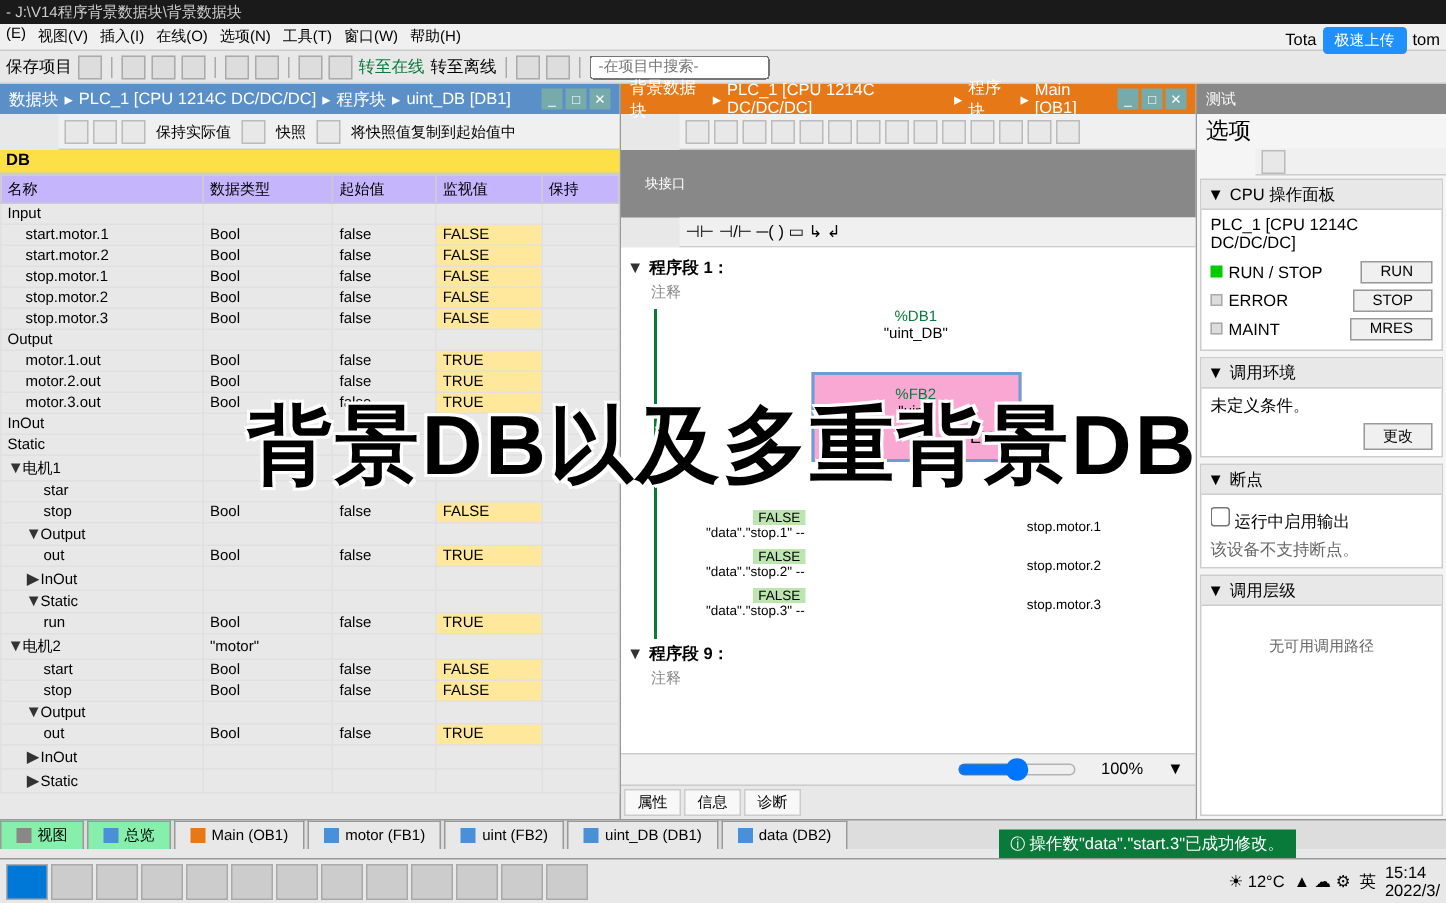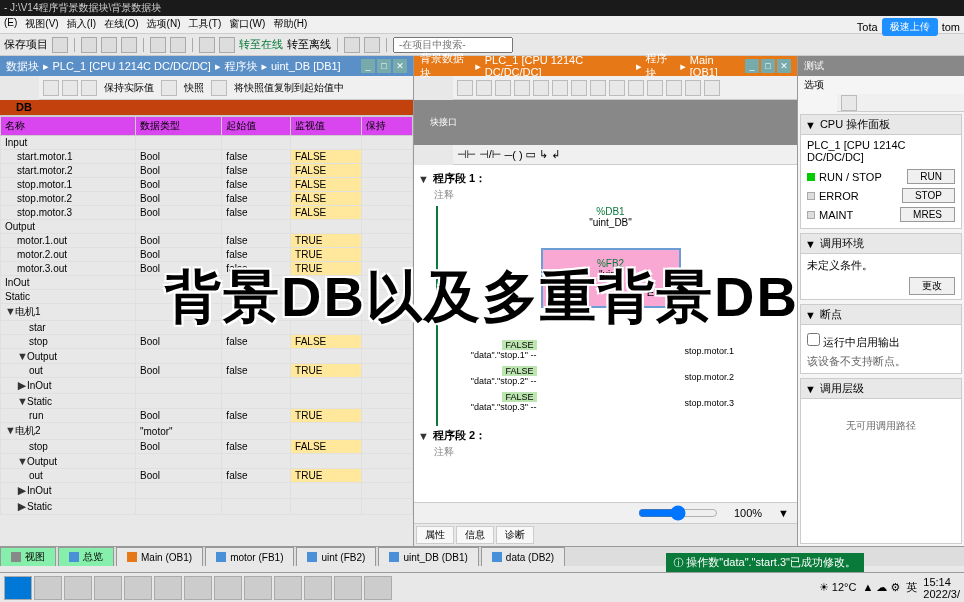--- a/index.html
+++ b/index.html
@@ -18,23 +18,23 @@
 .col-mid { width:384px; display:flex; flex-direction:column; border-right:1px solid #999; }
 .col-right { flex:1; display:flex; flex-direction:column; background:#f5f5f5; }
 .crumb { background:#5b8fc7; color:#fff; height:20px; padding:2px 6px; font-size:10px; display:flex; align-items:center; gap:4px; }
 .crumb.orange { background:#e67817; }
 .crumb .arrow { color:#fff; }
 .wincontrols { margin-left:auto; display:flex; gap:2px; }
 .wincontrols span { width:14px; height:14px; background:#7aa; text-align:center; line-height:14px; font-size:9px; }
 .subtoolbar { background:#f0f0f0; height:24px; padding:2px 4px; border-bottom:1px solid #ccc; display:flex; align-items:center; gap:3px;margin-left:39px; }
 .subtoolbar .btn { width:16px; height:16px; background:#e8e8e8; border:1px solid #bbb; }
 .subtoolbar .txt { font-size:10px; padding:0 4px; }
-.dbheader { background:#c2410c; height:16px; padding:1px 16px; font-size:11px; font-weight:bold; border-bottom:1px solid #ccc; }
+.dbheader { background:#fde047; height:16px; padding:1px 4px; font-size:11px; font-weight:bold; border-bottom:1px solid #ccc; }
 .table { width:100%; border-collapse:collapse; }
-.table th { background:#d946ef; border:1px solid #ccc; padding:2px 4px; text-align:left; font-size:10px; font-weight:normal; }
+.table th { background:#c4b5fd; border:1px solid #ccc; padding:2px 4px; text-align:left; font-size:10px; font-weight:normal; }
 .table td { border:1px solid #e0e0e0; padding:1px 4px; font-size:10px; height:14px; }
 .table .bool-true { background:#ffe89c; }
 .table .bool-false { background:#ffe89c; }
 .table .indent1 { padding-left:16px; }
 .table .indent2 { padding-left:28px; }
 .table .expand { display:inline-block; width:10px; text-align:center; color:#333; }
 .ladder { flex:1; background:#fff; overflow:auto; padding:4px; position:relative; }
 .network-hdr { display:flex; align-items:center; gap:4px; padding:2px 0; }
 .network-hdr .tri { color:#333; }
 .comment { color:#888; font-size:10px; padding-left:16px; }
@@ -292,20 +292,27 @@
             <td></td>
           </tr>
           <tr>
             <td class="indent0"><span class="expand">▼</span>电机2</td>
             <td>"motor"</td>
             <td></td>
             <td class=""></td>
             <td></td>
           </tr>
           <tr>
+            <td class="indent2">start</td>
+            <td>Bool</td>
+            <td>false</td>
+            <td class="bool-false">FALSE</td>
+            <td></td>
+          </tr>
+          <tr>
             <td class="indent2">stop</td>
             <td>Bool</td>
             <td>false</td>
             <td class="bool-false">FALSE</td>
             <td></td>
           </tr>
           <tr>
             <td class="indent1"><span class="expand">▼</span>Output</td>
             <td></td>
             <td></td>
@@ -399,40 +406,40 @@
               <div class="fb-pin pin-right" style="top:96px">stop.motor.1</div>
               <div class="fb-pin pin-left" style="top:116px"><span class="pin-val">FALSE</span><br>"data"."stop.2" --</div>
               <div class="fb-pin pin-right" style="top:122px">stop.motor.2</div>
               <div class="fb-pin pin-left" style="top:142px"><span class="pin-val">FALSE</span><br>"data"."stop.3" --</div>
               <div class="fb-pin pin-right" style="top:148px">stop.motor.3</div>
             </div>
         </div>
       </div>
       <div class="network-hdr">
           <span class="tri">▼</span>
-          <b>程序段 2：</b>
+          <b>程序段 9：</b>
         </div>
       <div class="comment">注释</div>
     </div>
     <div class="zoom-bar">
       <div class="btn"></div>
       <input type="range" value="50" style="">
       <span>100%</span>
       <span>▼</span>
     </div>
     <div class="prop-tabs">
       <div class="prop-tab">属性</div>
       <div class="prop-tab">信息</div>
       <div class="prop-tab">诊断</div>
     </div>
   </div>
 
   <div class="col-right">
     <div class="crumb" style="background:#888">测试</div>
-    <div style="padding:2px 6px;font-size:10px">选项</div>
+    <div style="padding:2px 6px;font-size:15px">选项</div>
     <div class="subtoolbar" style="height:18px">
         <div class="btn"></div>
       </div>
 
     <div class="panel">
       <div class="panel-hdr">
           <span class="tri">▼</span>
           <span>CPU 操作面板</span>
         </div>
       <div class="panel-body">

